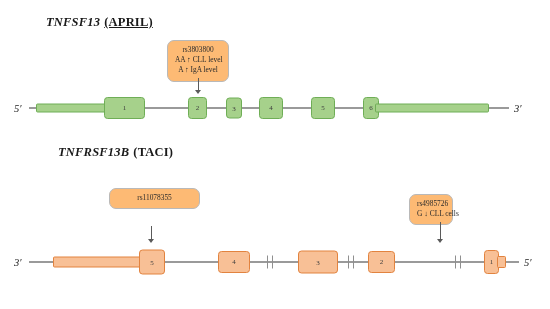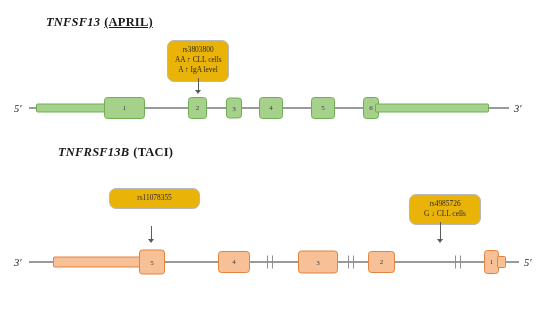--- a/index.html
+++ b/index.html
@@ -87,21 +87,21 @@
   }
   .breakmark i.a { left: 0; }
   .breakmark i.b { left: 5px; }
 
   
   .callout {
     position: absolute;
     box-sizing: border-box;
     border: 1px solid #b9b9b9;
     border-radius: 7px;
-    background: #eab308;
+    background: #fdba74;
     padding: 4px 7px 5px 7px;
     text-align: center;
     font-family: "Liberation Serif", serif;
     font-size: 7.4px;
     line-height: 10.2px;
     color: #2b2b2b;
     white-space: nowrap;
   }
   .callout .ln { display: block; }
   .arrow-stem {
@@ -119,21 +119,21 @@
 </style>
 </head>
 <body>
 
 <div class="gene-title" style="left:46px; top:15px;">
   <span class="sym">TNFSF13</span><span class="alias" style="margin-left:4px;text-decoration:underline;">(APRIL)</span>
 </div>
 
 <div class="callout" style="left:167px; top:40px; width:62px;">
   <span class="ln">rs3803800</span>
-  <span class="ln">AA ↑ CLL cells</span>
+  <span class="ln">AA ↑ CLL level</span>
   <span class="ln">A ↑ IgA level</span>
 </div>
 <div class="arrow-stem" style="left:197.5px; top:78px; height:13px;"></div>
 <div class="arrow-head" style="left:195px; top:90px;"></div>
 
 <div class="track" style="left:0; top:108px; width:550px;">
   <div class="backbone" style="left:29px; width:480px;"></div>
 
   <span class="endlabel" style="left:14px; top:0;">5′</span>
   <span class="endlabel" style="left:514px; top:0;">3′</span>
@@ -165,21 +165,21 @@
 <div class="gene-title" style="left:58px; top:145px;">
   <span class="sym">TNFRSF13B</span><span class="alias" style="margin-left:4px;">(TACI)</span>
 </div>
 
 <div class="callout" style="left:109px; top:188px; width:91px;">
   <span class="ln">rs11078355</span>
 </div>
 <div class="arrow-stem" style="left:150.5px; top:226px; height:14px;"></div>
 <div class="arrow-head" style="left:148px; top:239px;"></div>
 
-<div class="callout" style="left:409px; top:194px; width:72px;">
+<div class="callout" style="left:409px; top:194px; width:44px;">
   <span class="ln">rs4985726</span>
   <span class="ln">G ↓ CLL cells</span>
 </div>
 <div class="arrow-stem" style="left:439.5px; top:222px; height:18px;"></div>
 <div class="arrow-head" style="left:437px; top:239px;"></div>
 
 <div class="track" style="left:0; top:262px; width:550px;">
   <div class="backbone" style="left:29px; width:490px;"></div>
 
   <span class="endlabel" style="left:14px; top:0;">3′</span>

